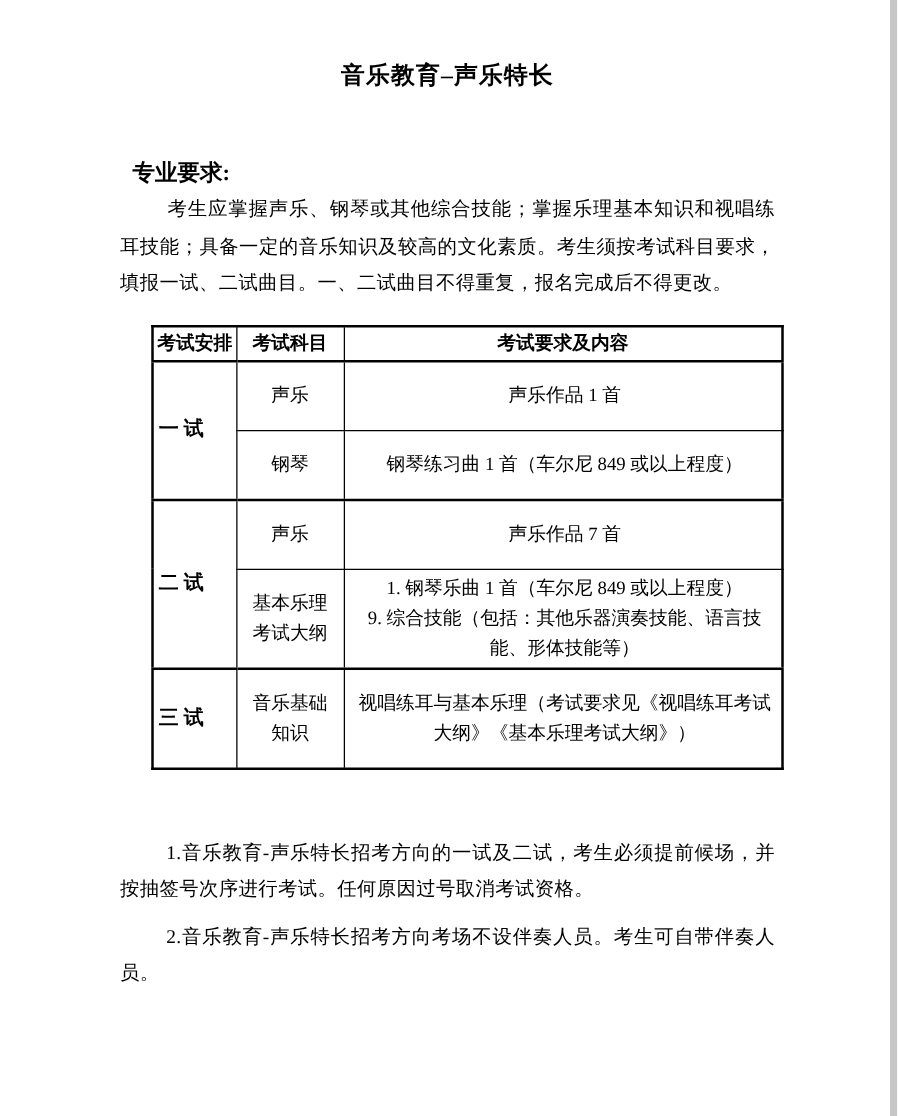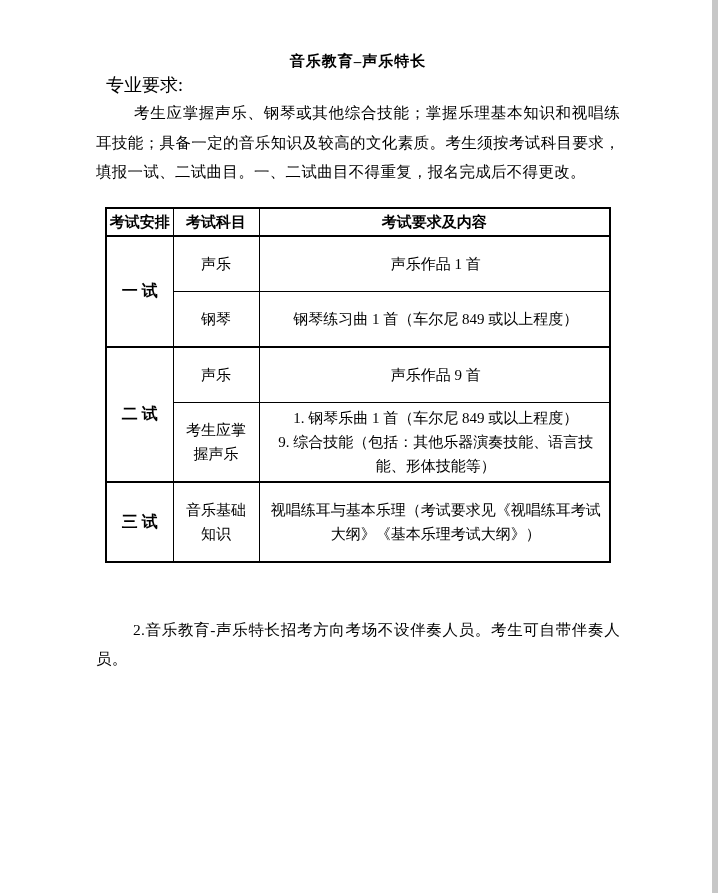--- a/index.html
+++ b/index.html
@@ -23,43 +23,43 @@
   }
   .content {
     position: absolute;
     left: 96px;
     top: 0;
     width: 524px;
   }
   .doc-title {
     margin-top: 47px;
     text-align: center;
-    font-size: 15px;
+    font-size: 19px;
     font-weight: bold;
     letter-spacing: 1px;
     line-height: 28px;
   }
   .section-heading {
+    margin-top: 53px;
     margin-left: 10px;
     font-size: 18px;
-    font-weight: normal;
+    font-weight: bold;
     line-height: 21px;
   }
   .body-para {
     margin-top: 4px;
     font-size: 15.5px;
     line-height: 29.5px;
     text-align: justify;
     text-indent: 38px;
     letter-spacing: 0.3px;
-    font-family: Liberation Mono, monospace;
   }
   table.exam-table {
     margin-top: 18px;
-    margin-left: 9px;
+    margin-left: 25px;
     width: 504px;
     border-collapse: collapse;
     table-layout: fixed;
     border: 2.4px solid #000000;
     font-size: 15px;
   }
   .exam-table th, .exam-table td {
     border: 1.7px solid #000000;
     vertical-align: middle;
     line-height: 24px;
@@ -67,21 +67,21 @@
   }
   .exam-table tr.group-start td { border-top-width: 2.1px; }
   .exam-table th {
     font-weight: bold;
     text-align: center;
     height: 23px;
     padding: 1px 2px;
   }
   .exam-table td.stage-cell {
     font-weight: bold;
-    text-align: center;
+    text-align: left;
     font-size: 16px;
   }
   .exam-table td.subject-cell {
     text-align: center;
     padding: 15px 6px;
   }
   .exam-table td.content-cell {
     text-align: center;
     padding: 1px 2px 1px 5px;
   }
@@ -134,37 +134,38 @@
           <td class="subject-cell">声乐</td>
           <td class="content-cell">声乐作品 1 首</td>
         </tr>
         <tr class="r-single2">
           <td class="subject-cell">钢琴</td>
           <td class="content-cell">钢琴练习曲 1 首（车尔尼 849 或以上程度）</td>
         </tr>
         <tr class="group-start r-single">
           <td class="stage-cell" rowspan="2">二 试</td>
           <td class="subject-cell">声乐</td>
-          <td class="content-cell">声乐作品 9 首</td>
+          <td class="content-cell">声乐作品 7 首</td>
         </tr>
         <tr>
-          <td class="subject-cell">考生应掌握声乐</td>
+          <td class="subject-cell">基本乐理考试大纲</td>
           <td class="content-cell">
             <div>1. 钢琴乐曲 1 首（车尔尼 849 或以上程度）</div>
             <div>9. 综合技能（包括：其他乐器演奏技能、语言技能、形体技能等）</div>
           </td>
         </tr>
         <tr class="group-start">
           <td class="stage-cell">三 试</td>
           <td class="subject-cell">音乐基础知识</td>
           <td class="content-cell">视唱练耳与基本乐理（考试要求见《视唱练耳考试大纲》《基本乐理考试大纲》）</td>
         </tr>
       </tbody>
     </table>
 
     <div class="notes">
+      <p class="note-item">1.音乐教育-声乐特长招考方向的一试及二试，考生必须提前候场，并按抽签号次序进行考试。任何原因过号取消考试资格。</p>
       <p class="note-item">2.音乐教育-声乐特长招考方向考场不设伴奏人员。考生可自带伴奏人员。</p>
     </div>
 
   </div>
 
   <div class="scrollbar-track"></div>
 </div>
 
 </body></html>

